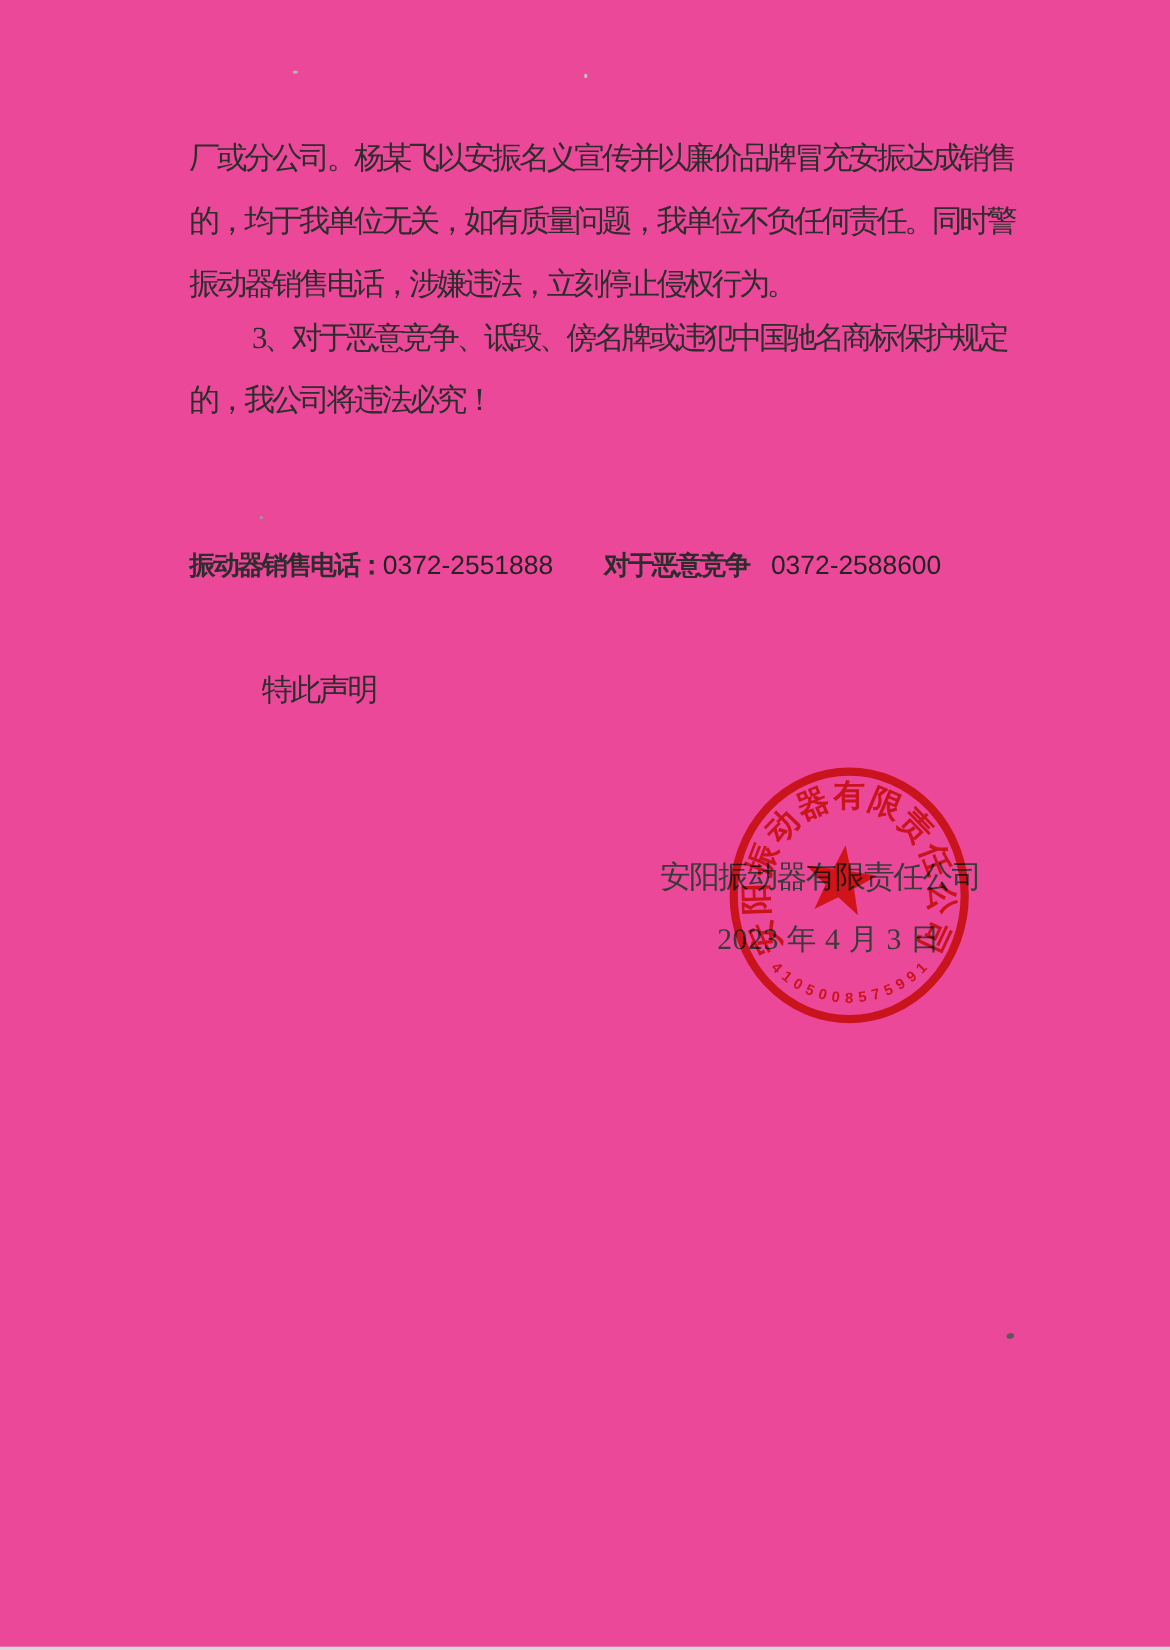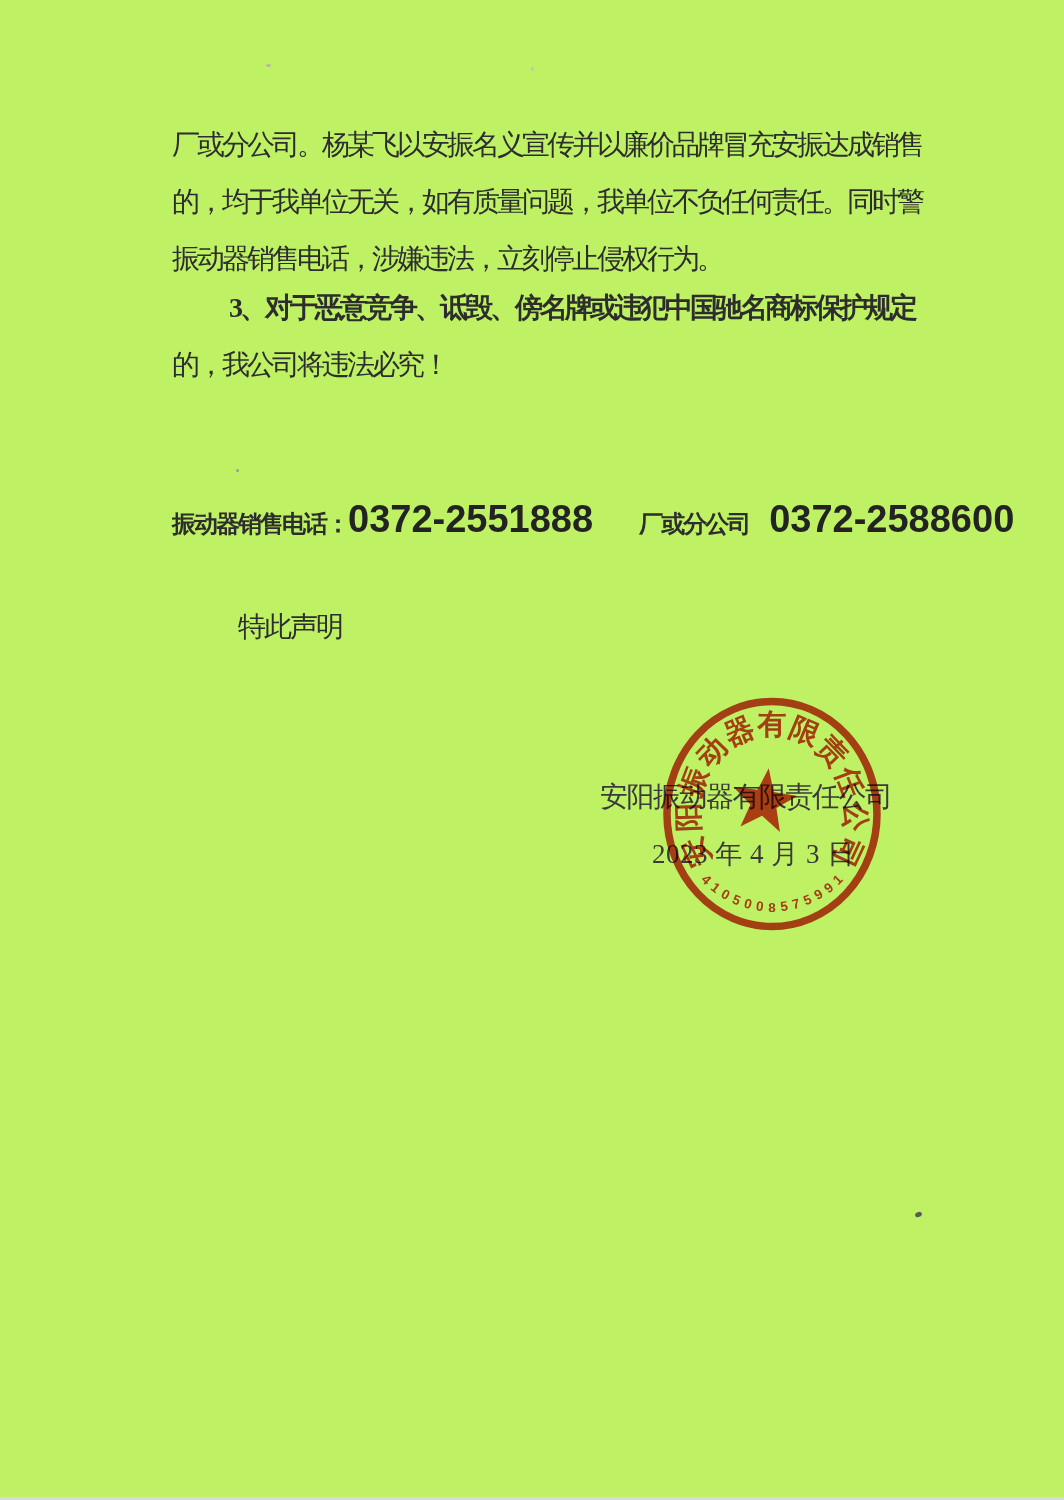--- a/index.html
+++ b/index.html
@@ -1,39 +1,39 @@
 <!DOCTYPE html>
 <html><head>
 <meta charset="utf-8">
 <style>
   html,body{margin:0;padding:0;background:#ffffff;}
   .page{
     position:relative;
     width:1064px;height:1500px;
-    background:#bef264;
+    background:#ec4899;
     overflow:hidden;
     font-family:"Liberation Serif","DejaVu Serif",serif;
     color:#2d2d2d;
   }
   .para{
     position:absolute;left:172px;width:744px;
     font-size:28px;line-height:57px;letter-spacing:-3px;
     text-align:left;white-space:nowrap;
   }
   .para1{top:116px;}
   .para2{top:279px;}
-  .para2 .line:first-child{padding-left:57px;font-weight:bold;}
+  .para2 .line:first-child{padding-left:57px;}
   .phones{
     position:absolute;left:172px;top:498px;
     display:flex;align-items:baseline;white-space:nowrap;
   }
   .phones .cn{font-size:24px;letter-spacing:-2px;font-weight:600;}
   .phones .num{
     font-family:"Liberation Sans","DejaVu Sans",sans-serif;
-    font-weight:bold;font-size:38px;letter-spacing:0;color:#232323;
+    font-weight:normal;font-size:24px;letter-spacing:0;color:#232323;
   }
   .phones .gap1{margin-left:46px;}
   .phones .gap2{margin-left:20px;}
   .closing{
     position:absolute;left:238px;top:608px;
     font-size:28px;letter-spacing:-2px;
   }
   .company{
     position:absolute;left:600px;top:778px;
     font-size:28px;letter-spacing:-1.5px;color:#3a3a3a;
@@ -71,21 +71,21 @@
     </div>
 
   <div class="para para2">
       <div class="line">3、对于恶意竞争、诋毁、傍名牌或违犯中国驰名商标保护规定</div>
       <div class="line">的，我公司将违法必究！</div>
     </div>
 
   <div class="phones">
     <span class="cn">振动器销售电话：</span>
     <span class="num">0372-2551888</span>
-    <span class="cn gap1">厂或分公司</span>
+    <span class="cn gap1">对于恶意竞争</span>
     <span class="num gap2">0372-2588600</span>
   </div>
 
   <div class="closing">特此声明</div>
 
   <div class="company">安阳振动器有限责任公司</div>
 
   <div class="date">2023 年 4 月 3 日</div>
 
   <div class="seal"><svg viewBox="-114 -121 228 242">

